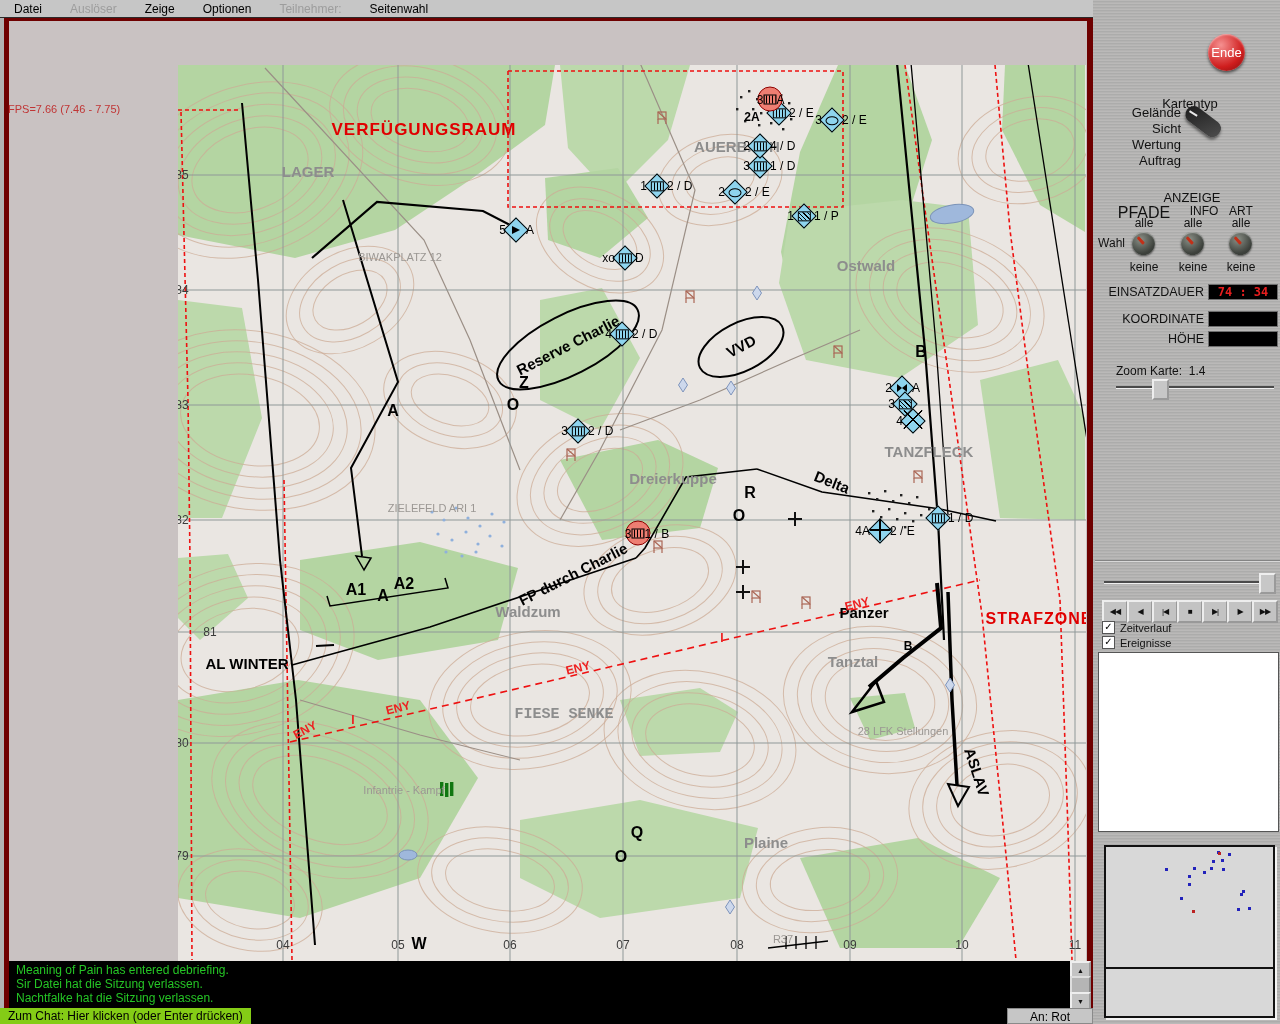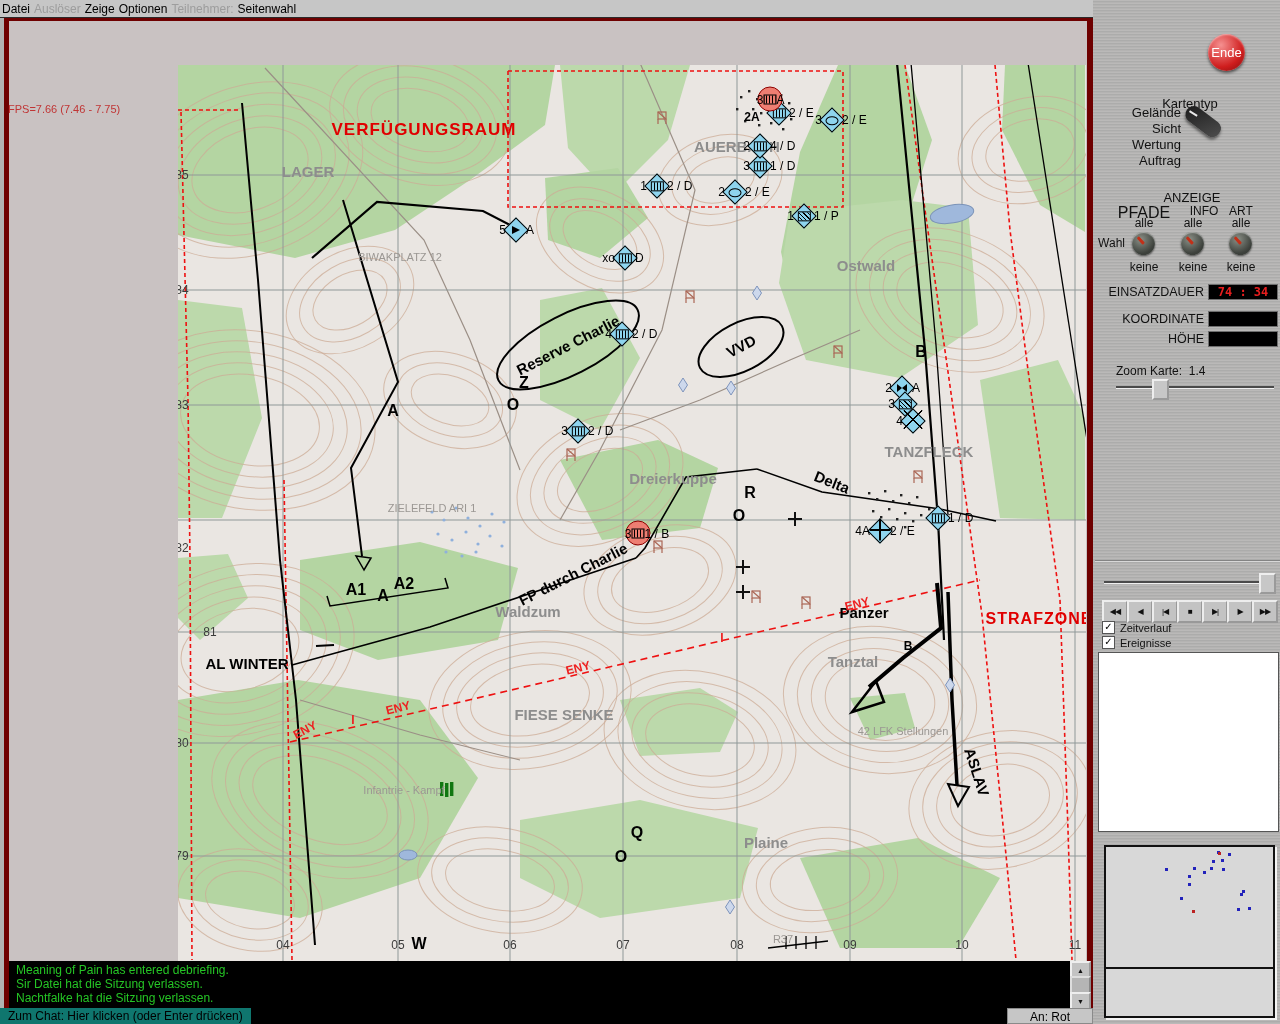--- a/index.html
+++ b/index.html
@@ -3,21 +3,21 @@
 <meta charset="utf-8">
 <style>
   html,body{margin:0;padding:0;}
   body{width:1280px;height:1024px;position:relative;overflow:hidden;
        background:#b2b2b2;font-family:"Liberation Sans",sans-serif;}
   .abs{position:absolute;}
 
   
   #menubar{left:0;top:0;width:1093px;height:17px;background:#c6c6c6;
            border-bottom:1px solid #2a2a2a;display:flex;align-items:center;font-size:12px;}
-  .menu-item{padding:0 2px;color:#000;cursor:default;}
+  .menu-item{padding:0 14px;color:#000;cursor:default;}
   .menu-item.disabled{color:#9d9d9d;}
 
   
   #frame-left{left:4px;top:18px;width:5px;height:990px;background:#6e0000;}
   #frame-right{left:1087px;top:18px;width:6px;height:990px;background:#6e0000;}
   #frame-top{left:4px;top:18px;width:1089px;height:3px;background:#6e0000;}
   #margin{left:9px;top:21px;width:1078px;height:940px;background:#c9c2c2;}
 
   #fps{left:8px;top:103px;font-size:11px;color:#c03535;white-space:nowrap;}
 
@@ -92,21 +92,21 @@
   #minimap-box{left:1104px;top:845px;width:167px;height:169px;background:#d8d8d8;
       border:2px solid #111;box-shadow:2px 2px 0 #f4f4f4;}
   .mmdot{position:absolute;width:3px;height:3px;}
 
   
   #chat{left:9px;top:961px;width:1078px;height:47px;background:#000;overflow:hidden;cursor:text;}
   .chatline{position:absolute;left:7px;font-size:12px;color:#25c525;white-space:nowrap;}
   #chat-scroll{left:1070px;top:961px;width:17px;height:47px;background:#9a9a9a;}
   .sbtn{position:absolute;left:0;width:17px;height:14px;background:#c3c3c3;border:2px outset #eee;
         font-size:7px;color:#111;display:flex;align-items:center;justify-content:center;}
-  #statusbar{left:0;top:1008px;width:1093px;height:16px;background:#0f766e;display:flex;font-size:12px;color:#000;}
+  #statusbar{left:0;top:1008px;width:1093px;height:16px;background:#84cc16;display:flex;font-size:12px;color:#000;}
   #status-left{padding:1px 8px;white-space:nowrap;}
   #status-fill{flex:1;background:#000;}
   #status-right{width:84px;background:#c6c6c6;border:1px solid #8a8a8a;text-align:center;padding-top:1px;}
 </style>
 </head>
 <body>
 
 <div id="menubar" class="abs">
     <div class="menu-item">Datei</div>
     <div class="menu-item disabled">Auslöser</div>
@@ -376,47 +376,47 @@
       </g>
       <g fill="#117711">
         <rect x="440" y="782" width="3.4" height="14"></rect>
         <rect x="445" y="783" width="3.4" height="14"></rect>
         <rect x="450" y="782" width="3.4" height="14"></rect>
       </g>
     </svg>
 <div class="grid-num" style="left: 4px; top: 110px;">85</div>
     <div class="grid-num" style="left: 4px; top: 225px;">84</div>
     <div class="grid-num" style="left: 4px; top: 340px;">83</div>
-    <div class="grid-num" style="left: 4px; top: 455px; margin-top: 28px;">82</div>
+    <div class="grid-num" style="left: 4px; top: 455px;">82</div>
     <div class="grid-num" style="left: 4px; top: 567px; margin-left: 28px;">81</div>
     <div class="grid-num" style="left: 4px; top: 678px;">80</div>
     <div class="grid-num" style="left: 4px; top: 791px;">79</div>
     <div class="grid-num" style="left: 105px; top: 880px;">04</div>
     <div class="grid-num" style="left: 220px; top: 880px;">05</div>
     <div class="grid-num" style="left: 332px; top: 880px;">06</div>
     <div class="grid-num" style="left: 445px; top: 880px;">07</div>
     <div class="grid-num" style="left: 559px; top: 880px;">08</div>
     <div class="grid-num" style="left: 672px; top: 880px;">09</div>
     <div class="grid-num" style="left: 784px; top: 880px;">10</div>
     <div class="grid-num" style="left: 897px; top: 880px;">11</div>
     <div class="mlabel ml-red" style="left: 246px; top: 65px; transform: translate(-50%, -50%) rotate(0deg);">VERFÜGUNGSRAUM</div>
     <div class="mlabel ml-red2" style="left: 861px; top: 554px; transform: translate(-50%, -50%) rotate(0deg);">STRAFZONE</div>
     <div class="mlabel ml-gray" style="left: 130px; top: 106px; transform: translate(-50%, -50%) rotate(0deg);">LAGER</div>
     <div class="mlabel ml-gray" style="left: 559px; top: 81px; transform: translate(-50%, -50%) rotate(0deg);">AUERBACH</div>
     <div class="mlabel ml-gray" style="left: 688px; top: 200px; transform: translate(-50%, -50%) rotate(0deg);">Ostwald</div>
     <div class="mlabel ml-gray" style="left: 751px; top: 386px; transform: translate(-50%, -50%) rotate(0deg);">TANZFLECK</div>
     <div class="mlabel ml-gray" style="left: 495px; top: 413px; transform: translate(-50%, -50%) rotate(0deg);">Dreierkuppe</div>
     <div class="mlabel ml-gray" style="left: 350px; top: 526px; transform: translate(-50%, -50%) rotate(0deg); margin-top: 20px;">Waldzum</div>
-    <div class="mlabel ml-gray" style="left: 386px; top: 649px; transform: translate(-50%, -50%) rotate(0deg);">FIESE SENKE</div>
+    <div class="mlabel ml-gray" style="left: 386px; top: 649px; transform: translate(-50%, -50%) rotate(0deg); font-family: Liberation Mono, monospace;">FIESE SENKE</div>
     <div class="mlabel ml-gray" style="left: 675px; top: 596px; transform: translate(-50%, -50%) rotate(0deg);">Tanztal</div>
     <div class="mlabel ml-gray" style="left: 588px; top: 777px; transform: translate(-50%, -50%) rotate(0deg);">Plaine</div>
     <div class="mlabel ml-graysm" style="left: 222px; top: 192px; transform: translate(-50%, -50%) rotate(0deg);">BIWAKPLATZ 12</div>
     <div class="mlabel ml-graysm" style="left: 254px; top: 443px; transform: translate(-50%, -50%) rotate(0deg);">ZIELEFELD ARI 1</div>
     <div class="mlabel ml-graysm" style="left: 226px; top: 725px; transform: translate(-50%, -50%) rotate(0deg);">Infantrie - Kampf</div>
-    <div class="mlabel ml-graysm" style="left: 725px; top: 666px; transform: translate(-50%, -50%) rotate(0deg);">42 LFK Stellungen</div>
+    <div class="mlabel ml-graysm" style="left: 725px; top: 666px; transform: translate(-50%, -50%) rotate(0deg);">28 LFK Stellungen</div>
     <div class="mlabel ml-graysm" style="left: 605px; top: 874px; transform: translate(-50%, -50%) rotate(0deg);">R37</div>
     <div class="mlabel ml-black" style="left: 390px; top: 280px; transform: translate(-50%, -50%) rotate(-27deg);">Reserve Charlie</div>
     <div class="mlabel ml-black" style="left: 563px; top: 281px; transform: translate(-50%, -50%) rotate(-28deg);">VVD</div>
     <div class="mlabel ml-black" style="left: 395px; top: 509px; transform: translate(-50%, -50%) rotate(-27deg);">FP durch Charlie</div>
     <div class="mlabel ml-black" style="left: 654px; top: 417px; transform: translate(-50%, -50%) rotate(22deg);">Delta</div>
     <div class="mlabel ml-black" style="left: 799px; top: 707px; transform: translate(-50%, -50%) rotate(72deg);">ASLAV</div>
     <div class="mlabel ml-black" style="left: 69px; top: 598px; transform: translate(-50%, -50%) rotate(0deg);">AL WINTER</div>
     <div class="mlabel ml-black" style="left: 686px; top: 547px; transform: translate(-50%, -50%) rotate(0deg);">Panzer</div>
     <div class="mlabel ml-eny" style="left: 127px; top: 665px; transform: translate(-50%, -50%) rotate(-28deg);">ENY</div>
     <div class="mlabel ml-eny" style="left: 220px; top: 643px; transform: translate(-50%, -50%) rotate(-14deg);">ENY</div>

